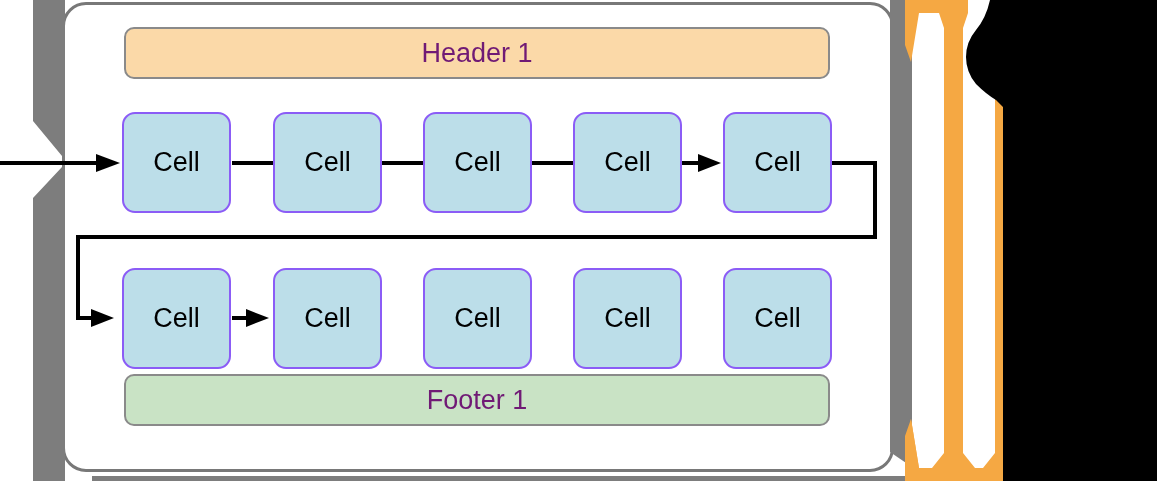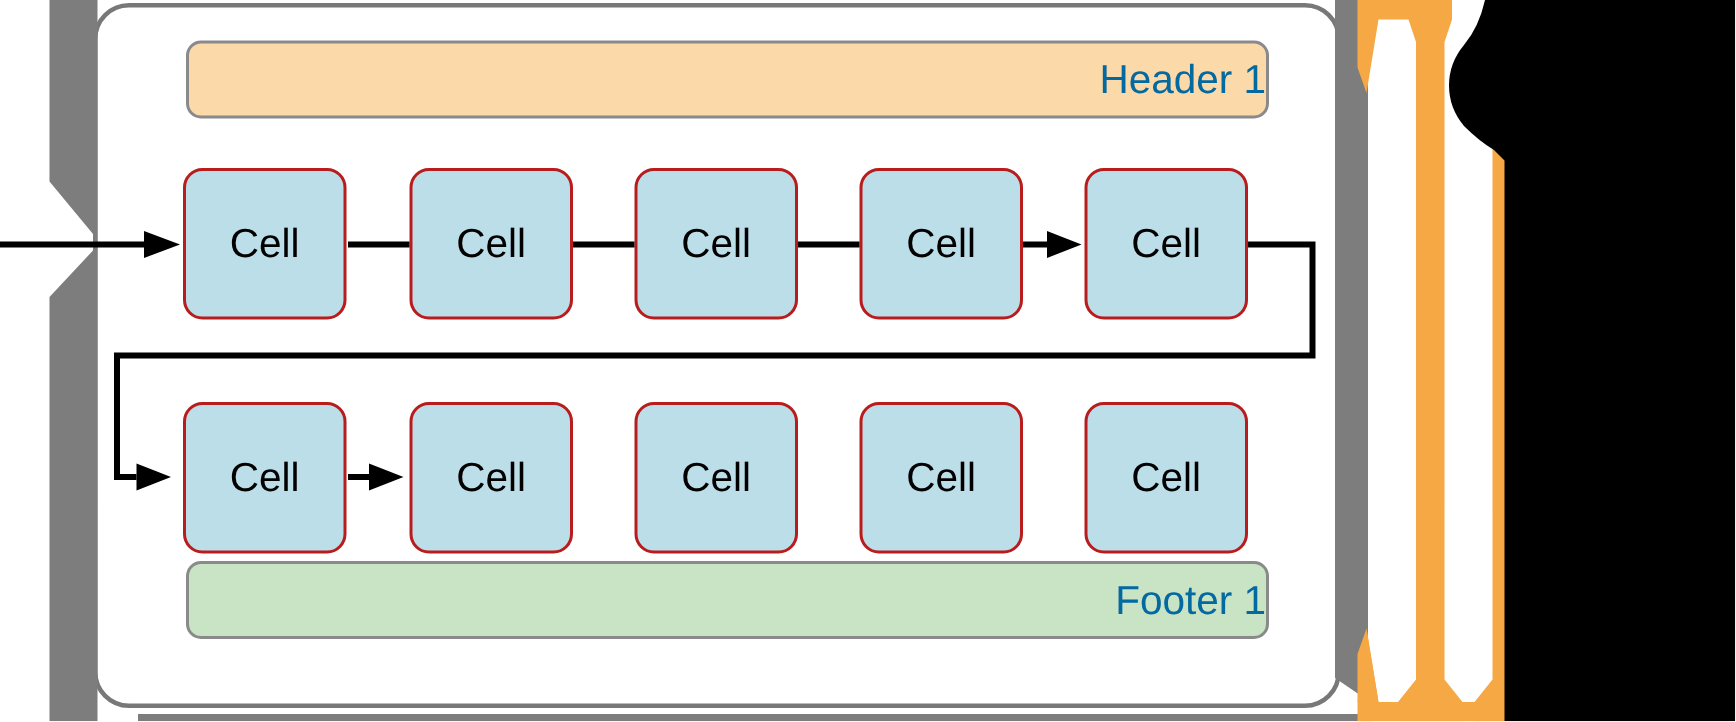--- a/index.html
+++ b/index.html
@@ -15,30 +15,30 @@
     left:62px;top:2px;width:826px;height:464px;
     background:#ffffff;
     border:3px solid #787878;
     border-radius:24px;
   }
   .bar{
     position:absolute;
     left:124px;width:702px;height:48px;
     border:2px solid #8a8a8a;
     border-radius:10px;
-    display:flex;align-items:center;justify-content:flex-end;
-    font-size:27px;color:#0369a1;padding-left:16px;
+    display:flex;align-items:center;justify-content:center;
+    font-size:27px;color:#701a75;
   }
   .bar.header{top:27px;background:#FBD9A8;}
   .bar.footer{top:374px;background:#C9E3C5;}
   .cell{
     position:absolute;
     width:105px;height:97px;
     background:#BCDEE9;
-    border:2px solid #b91c1c;
+    border:2px solid #8b5cf6;
     border-radius:13px;
     display:flex;align-items:center;justify-content:center;
     font-size:27px;color:#000;
   }
   .row1{top:112px;}
   .row2{top:268px;}
   .cx0{left:122px;} .cx1{left:273px;} .cx2{left:423px;} .cx3{left:573px;} .cx4{left:723px;}
   svg.overlay{
     position:absolute;left:0;top:0;width:1157px;height:481px;
   }

